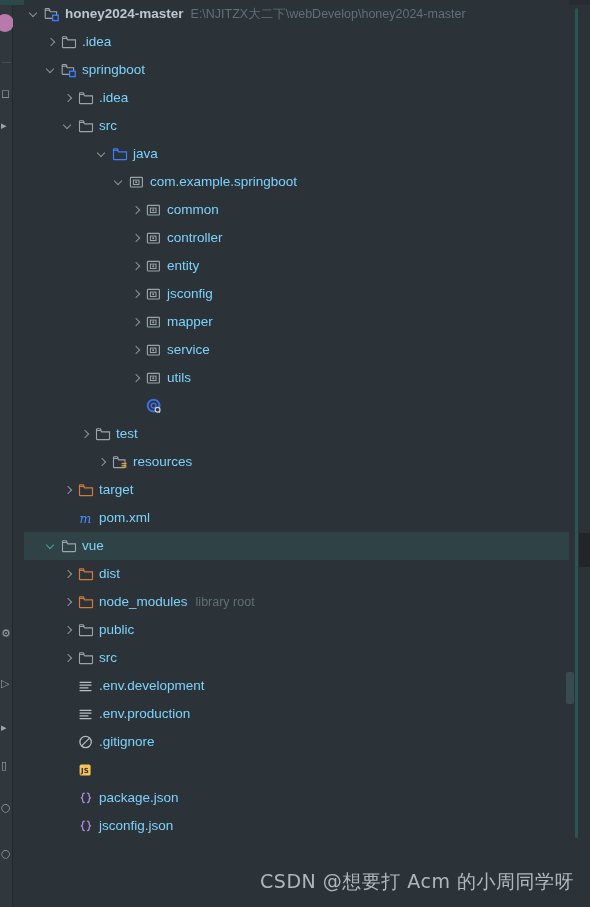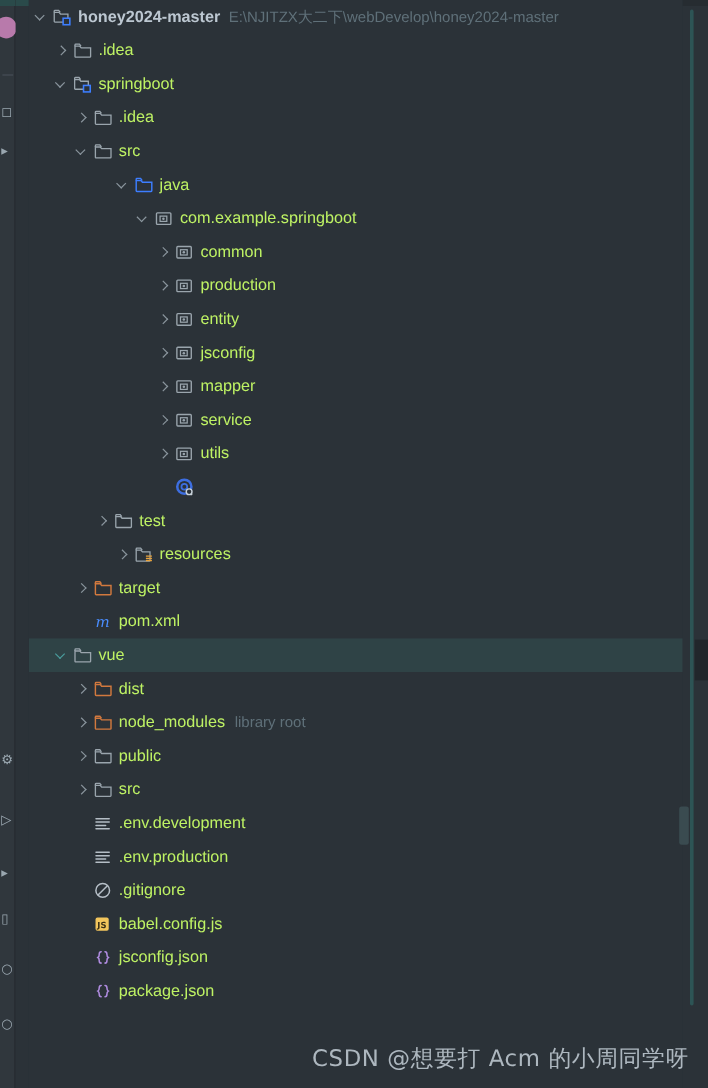--- a/index.html
+++ b/index.html
@@ -40,21 +40,21 @@
     position:absolute;left:24px;top:0;width:545px;height:907px;
     background:#2b3238;overflow:hidden;
   }
 
   .row{
     position:relative;height:28px;line-height:28px;white-space:nowrap;
     font-size:13.5px;color:#a9b2ba;
     display:flex;align-items:center;
   }
   .row.selected{background:#2f4346;}
-  .row .label{color:#bef264;}
+  .row .label{color:#7dd3fc;}
   .row.root .label{font-weight:bold;color:#bcc7d1;font-size:13.5px;}
   .row .sub{color:#5f7079;margin-left:7px;font-size:12.5px;}
   .row .tag{color:#5f7079;margin-left:8px;font-size:12.5px;}
 
   
   .chev{
     width:13px;min-width:13px;height:28px;position:relative;display:inline-block;
   }
   .chev::before{
     content:"";position:absolute;left:3px;top:11px;width:5px;height:5px;
@@ -225,21 +225,21 @@
         <span class="gap" style="width: 106px;"></span>
         <span class="chev "></span>
         <span class="gap" style="width: 3px;"></span>
         <span class="ico">
           <svg width="16" height="16" viewBox="0 0 16 16">
             <rect x="1.4" y="3.4" width="12" height="9.6" rx="0.8" fill="none" stroke="#9aa5ad" stroke-width="1.15"></rect>
             <rect x="4.4" y="6.1" width="5.6" height="4.4" fill="none" stroke="#9aa5ad" stroke-width="1.05"></rect>
             <circle cx="7.2" cy="8.3" r="1.05" fill="#9aa5ad"></circle>
           </svg>
         </span>
-        <span class="label">production</span>
+        <span class="label">controller</span>
       </div>
       <div class="row">
         <span class="gap" style="width: 106px;"></span>
         <span class="chev "></span>
         <span class="gap" style="width: 3px;"></span>
         <span class="ico">
           <svg width="16" height="16" viewBox="0 0 16 16">
             <rect x="1.4" y="3.4" width="12" height="9.6" rx="0.8" fill="none" stroke="#9aa5ad" stroke-width="1.15"></rect>
             <rect x="4.4" y="6.1" width="5.6" height="4.4" fill="none" stroke="#9aa5ad" stroke-width="1.05"></rect>
             <circle cx="7.2" cy="8.3" r="1.05" fill="#9aa5ad"></circle>
@@ -472,49 +472,48 @@
       <div class="row">
         <span class="gap" style="width: 38px;"></span>
         <span class="chev empty"></span>
         <span class="gap" style="width: 3px;"></span>
         <span class="ico">
           <svg width="16" height="16" viewBox="0 0 16 16">
             <rect x="1.6" y="2.6" width="11" height="11" rx="1.6" fill="#f2c55c"></rect>
             <text x="3.1" y="11.1" font-family="DejaVu Sans, sans-serif" font-size="7" font-weight="bold" fill="#3b3016">JS</text>
           </svg>
         </span>
-        <span class="label">babel.config.js</span>
       </div>
       <div class="row">
         <span class="gap" style="width: 38px;"></span>
         <span class="chev empty"></span>
         <span class="gap" style="width: 3px;"></span>
         <span class="ico">
           <svg width="16" height="16" viewBox="0 0 16 16">
             <g fill="none" stroke="#b08ce0" stroke-width="1.3" stroke-linecap="round">
               <path d="M6.3 3.2c-1.4 0-1.6.9-1.6 2 0 1.1-.1 2.1-1.1 2.7 1 .6 1.1 1.6 1.1 2.7 0 1.1.2 2 1.6 2"></path>
               <path d="M9.5 3.2c1.4 0 1.6.9 1.6 2 0 1.1.1 2.1 1.1 2.7-1 .6-1.1 1.6-1.1 2.7 0 1.1-.2 2-1.6 2"></path>
             </g>
           </svg>
         </span>
-        <span class="label">jsconfig.json</span>
+        <span class="label">package.json</span>
       </div>
       <div class="row">
         <span class="gap" style="width: 38px;"></span>
         <span class="chev empty"></span>
         <span class="gap" style="width: 3px;"></span>
         <span class="ico">
           <svg width="16" height="16" viewBox="0 0 16 16">
             <g fill="none" stroke="#b08ce0" stroke-width="1.3" stroke-linecap="round">
               <path d="M6.3 3.2c-1.4 0-1.6.9-1.6 2 0 1.1-.1 2.1-1.1 2.7 1 .6 1.1 1.6 1.1 2.7 0 1.1.2 2 1.6 2"></path>
               <path d="M9.5 3.2c1.4 0 1.6.9 1.6 2 0 1.1.1 2.1 1.1 2.7-1 .6-1.1 1.6-1.1 2.7 0 1.1-.2 2-1.6 2"></path>
             </g>
           </svg>
         </span>
-        <span class="label">package.json</span>
+        <span class="label">jsconfig.json</span>
       </div>
     </div>
 
   <div class="right-strip"></div>
   <div class="right-strip-top"></div>
   <div class="right-line"></div>
   <div class="scroll-thumb"></div>
   <div class="left-edge-sel"></div>
 
   <div class="watermark">CSDN @想要打 Acm 的小周同学呀</div>

